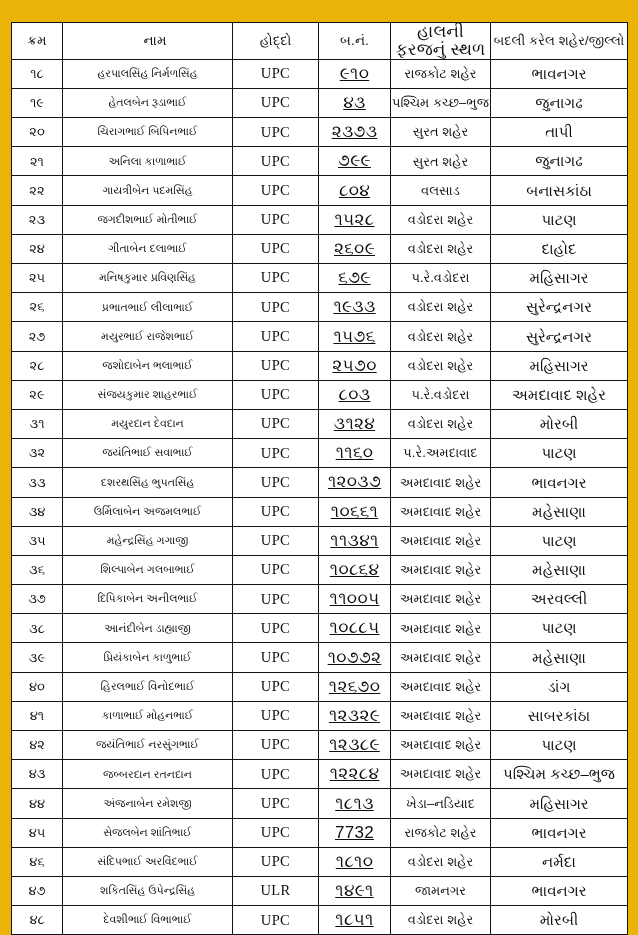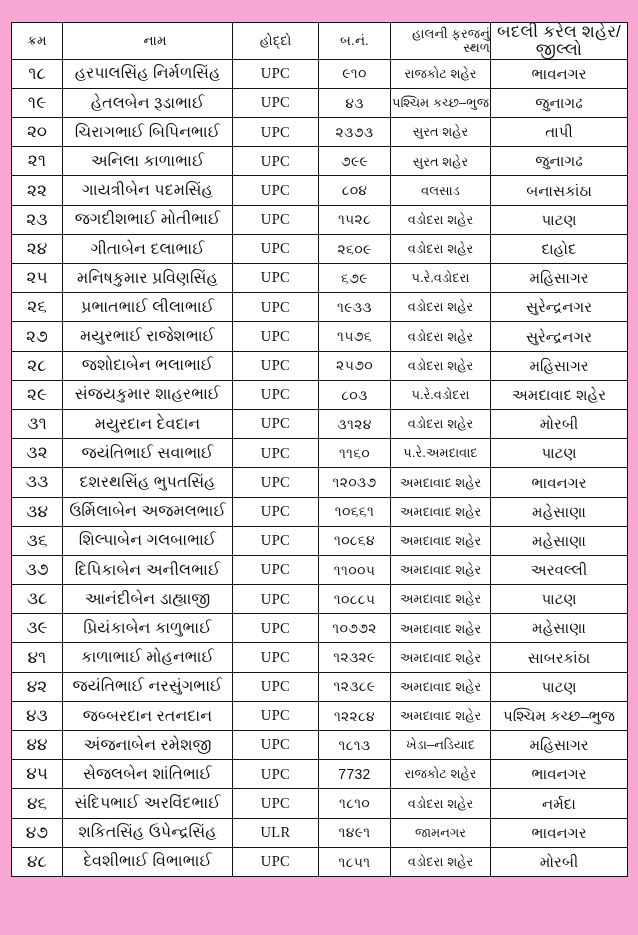--- a/index.html
+++ b/index.html
@@ -6,21 +6,21 @@
   body{
     width:638px;height:935px;
     background:#ffffff;
     font-family:"Liberation Sans","DejaVu Sans",sans-serif;
     overflow:hidden;
     position:relative;
   }
   
   .page{
     position:absolute;inset:0;
-    background:#f9a8d4;
+    background:#eab308;
   }
   .table-wrap{
     position:absolute;
     left:11px; top:22px;
     width:616px;
   }
   table.roster{
     border-collapse:collapse;
     width:616px;
     table-layout:fixed;
@@ -46,40 +46,40 @@
     font-size:13.5px;
   }
   
   col.c-krm{width:51px;}
   col.c-nam{width:170px;}
   col.c-hod{width:86px;}
   col.c-bno{width:72px;}
   col.c-cur{width:100px;}
   col.c-new{width:137px;}
 
-  td.krm{font-size:17px;}
+  td.krm{font-size:13px;}
   td.nam{
     text-align:left;
     padding-left:7px;
-    font-size:16px;
+    font-size:11px;
     white-space:nowrap;
   }
   td.hod{
     font-family:Liberation Serif, serif;
     font-size:14.5px;
     letter-spacing:0.4px;
   }
-  td.bno{font-size:14px;letter-spacing:0.3px;}
+  td.bno{font-size:17px;letter-spacing:0.3px;text-decoration:underline;}
   td.cur{font-size:13px;}
   td.new{font-size:15px;}
 
   thead th.h-krm,thead th.h-hod,thead th.h-bno{font-size:13.5px;}
   thead th.h-nam{font-size:13.5px;padding-left:15px;}
-  thead th.h-cur{font-size:13px;text-align:right;}
-  thead th.h-new{font-size:17px;}
+  thead th.h-cur{font-size:17px;}
+  thead th.h-new{font-size:13px;}
 
   
   .table-wrap{
     filter:contrast(1.02);
   }
 </style>
 </head>
 <body>
 
 <div class="page">
@@ -226,20 +226,28 @@
           </tr>
           <tr>
             <td class="krm">૩૪</td>
             <td class="nam">ઉર્મિલાબેન અજમલભાઈ</td>
             <td class="hod">UPC</td>
             <td class="bno">૧૦૬૬૧</td>
             <td class="cur">અમદાવાદ શહેર</td>
             <td class="new">મહેસાણા</td>
           </tr>
           <tr>
+            <td class="krm">૩૫</td>
+            <td class="nam">મહેન્દ્રસિંહ ગગાજી</td>
+            <td class="hod">UPC</td>
+            <td class="bno">૧૧૩૪૧</td>
+            <td class="cur">અમદાવાદ શહેર</td>
+            <td class="new">પાટણ</td>
+          </tr>
+          <tr>
             <td class="krm">૩૬</td>
             <td class="nam">શિલ્પાબેન ગલબાભાઈ</td>
             <td class="hod">UPC</td>
             <td class="bno">૧૦૮૬૪</td>
             <td class="cur">અમદાવાદ શહેર</td>
             <td class="new">મહેસાણા</td>
           </tr>
           <tr>
             <td class="krm">૩૭</td>
             <td class="nam">દિપિકાબેન અનીલભાઈ</td>
@@ -256,20 +264,28 @@
             <td class="cur">અમદાવાદ શહેર</td>
             <td class="new">પાટણ</td>
           </tr>
           <tr>
             <td class="krm">૩૯</td>
             <td class="nam">પ્રિયંકાબેન કાળુભાઈ</td>
             <td class="hod">UPC</td>
             <td class="bno">૧૦૭૭૨</td>
             <td class="cur">અમદાવાદ શહેર</td>
             <td class="new">મહેસાણા</td>
+          </tr>
+          <tr>
+            <td class="krm">૪૦</td>
+            <td class="nam">હિરલભાઈ વિનોદભાઈ</td>
+            <td class="hod">UPC</td>
+            <td class="bno">૧૨૬૭૦</td>
+            <td class="cur">અમદાવાદ શહેર</td>
+            <td class="new">ડાંગ</td>
           </tr>
           <tr>
             <td class="krm">૪૧</td>
             <td class="nam">કાળાભાઈ મોહનભાઈ</td>
             <td class="hod">UPC</td>
             <td class="bno">૧૨૩૨૯</td>
             <td class="cur">અમદાવાદ શહેર</td>
             <td class="new">સાબરકાંઠા</td>
           </tr>
           <tr>

